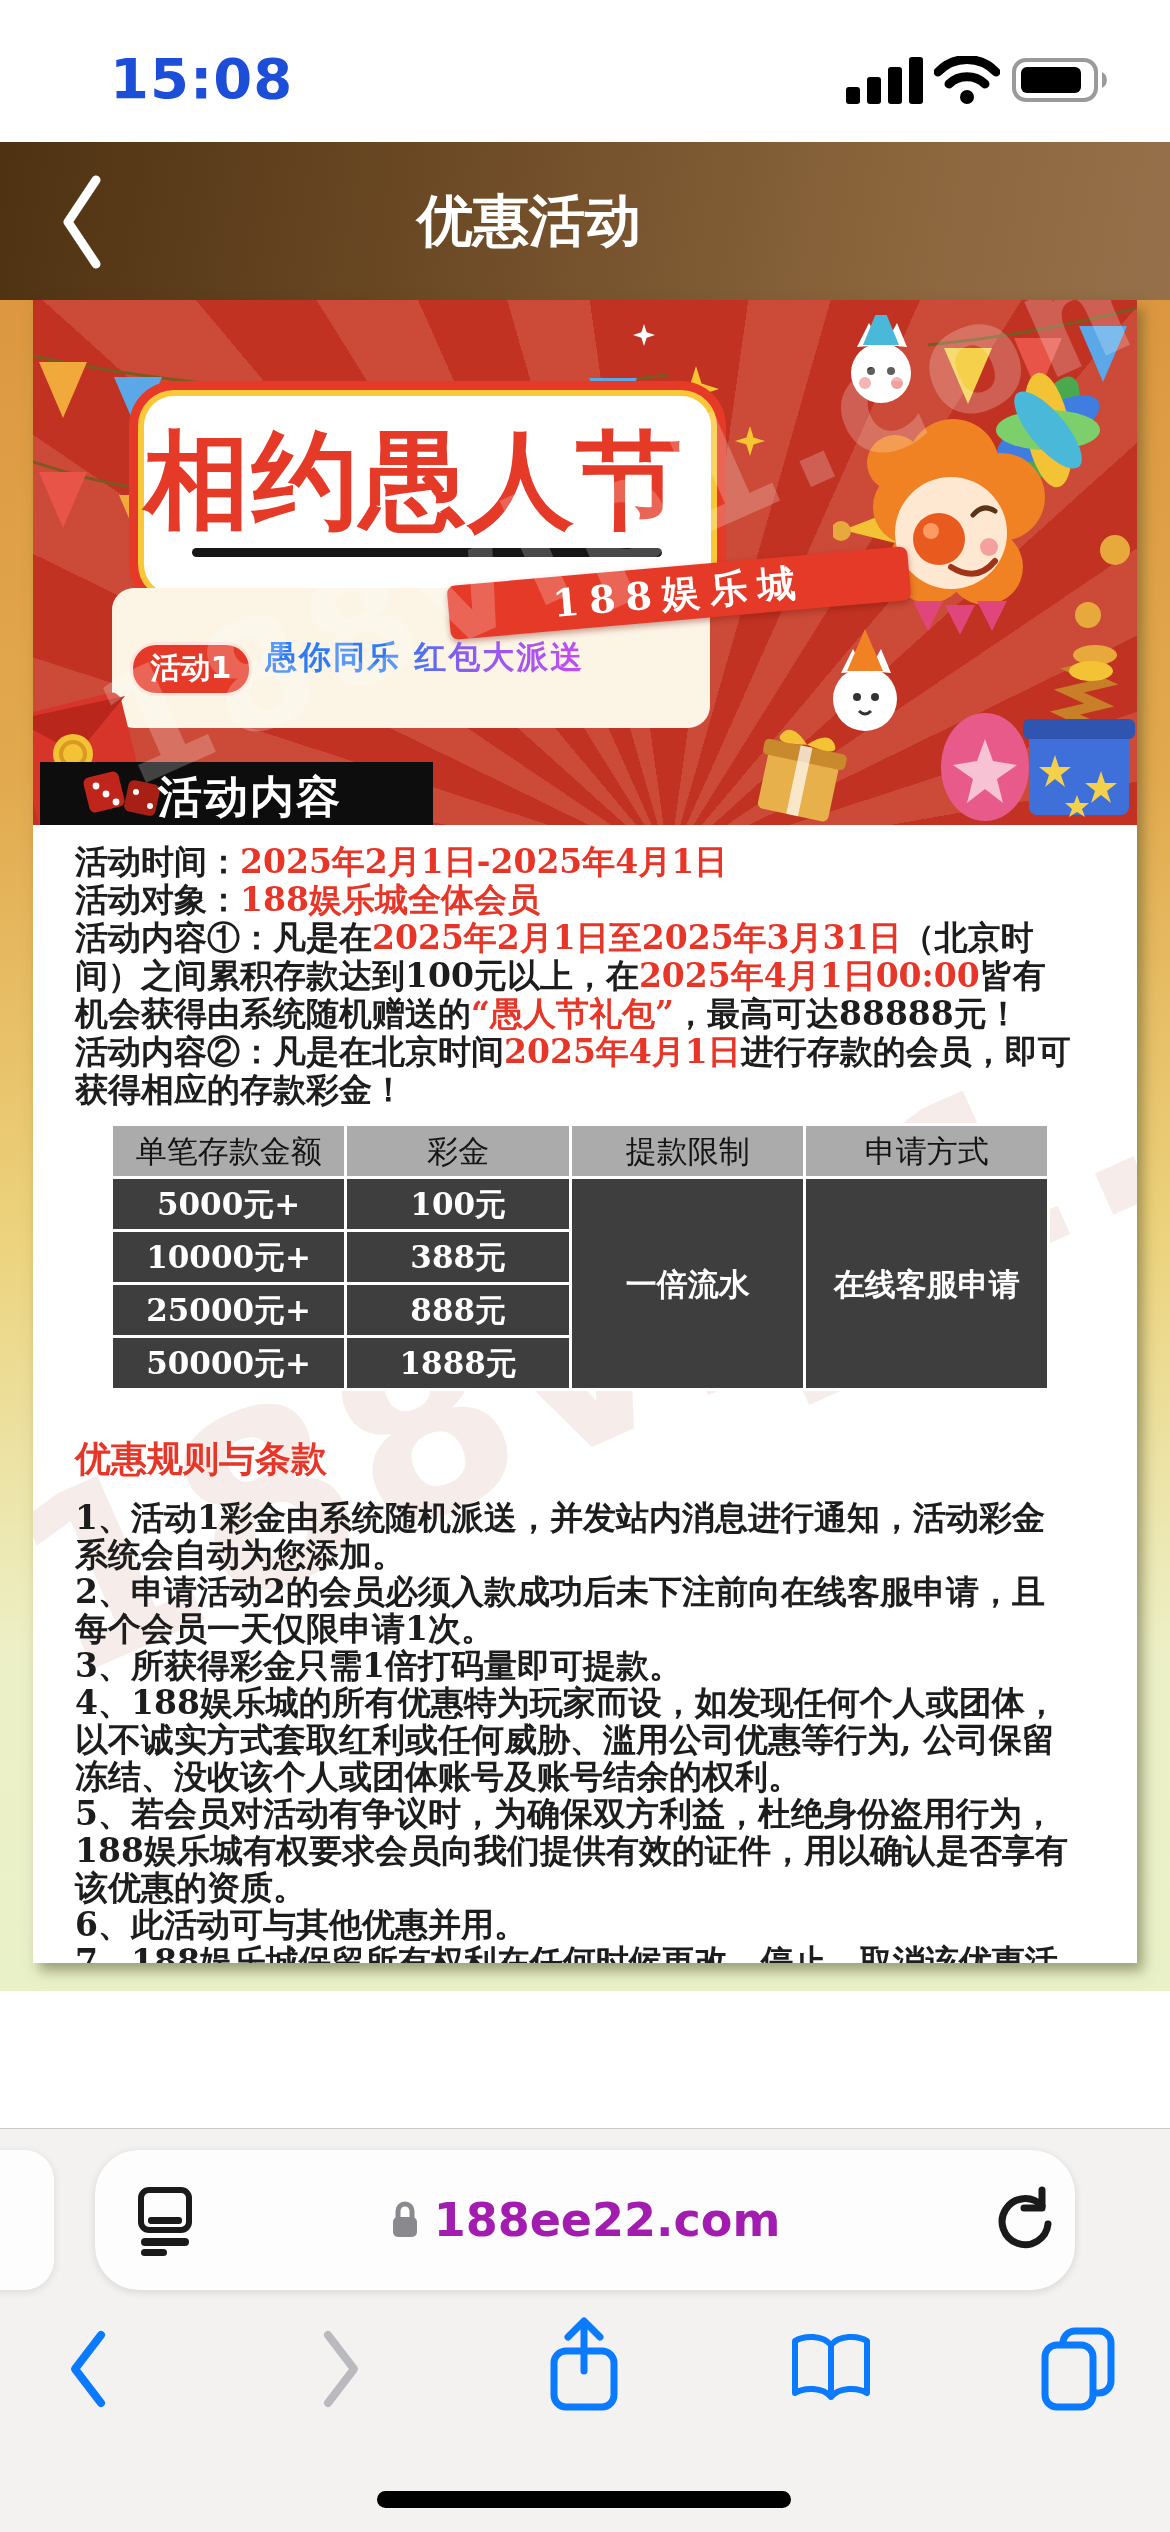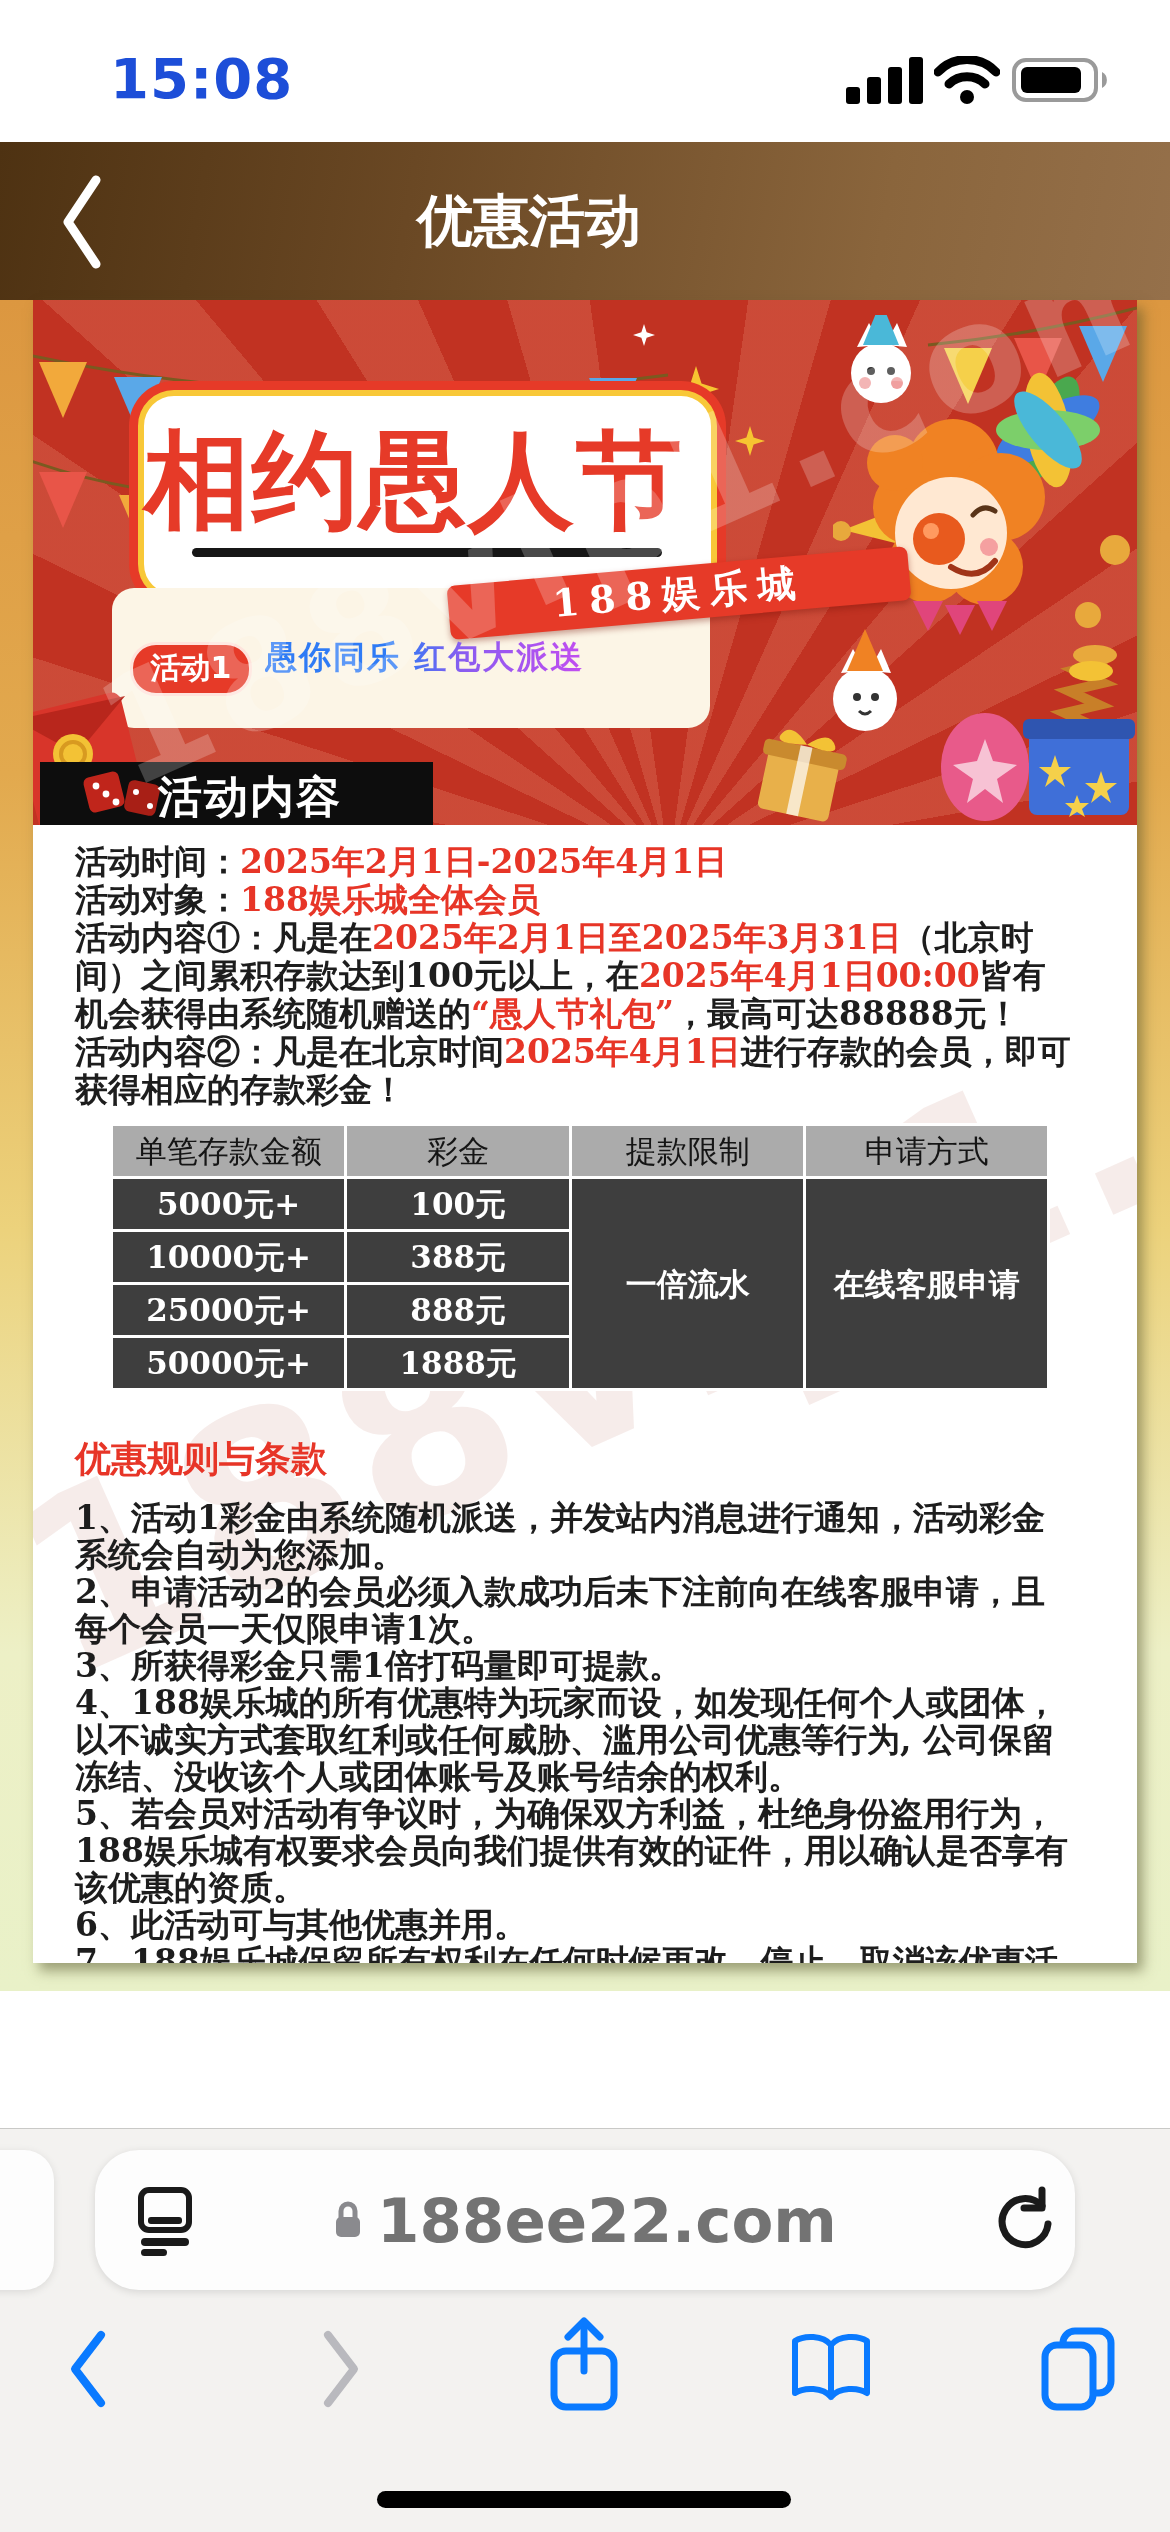--- a/index.html
+++ b/index.html
@@ -82,21 +82,21 @@
   .rules{margin-top:22px;line-height:37px;}
 
   
   .toolbar{left:0;top:2128px;width:1170px;height:404px;background:#f3f2f0;border-top:1px solid #c9c9c7;box-sizing:border-box;}
   .tab-sliver{left:-42px;top:21px;width:96px;height:140px;background:#fdfdfd;border-radius:30px;
     box-shadow:0 2px 8px rgba(0,0,0,.10);cursor:pointer;}
   .url-pill{left:95px;top:21px;width:980px;height:140px;background:#fdfdfd;border-radius:44px;
     box-shadow:0 2px 8px rgba(0,0,0,.12);cursor:pointer;}
   .reader-ic{left:42px;top:36px;}
   .url-center{left:0;top:0;width:100%;height:140px;display:flex;align-items:center;justify-content:center;gap:14px;}
-  .url-text{font-size:61px;font-weight:600;color:#737373;}
+  .url-text{font-size:46px;font-weight:600;color:#a21caf;}
   .reload-ic{left:898px;top:36px;cursor:pointer;}
   .nav-ic{cursor:pointer;}
   .home-indicator{left:377px;top:362px;width:414px;height:17px;background:#000;border-radius:9px;cursor:pointer;}
 </style>
 </head>
 <body>
 
 <div class="screen">
 
   <div class="abs status-bar">

